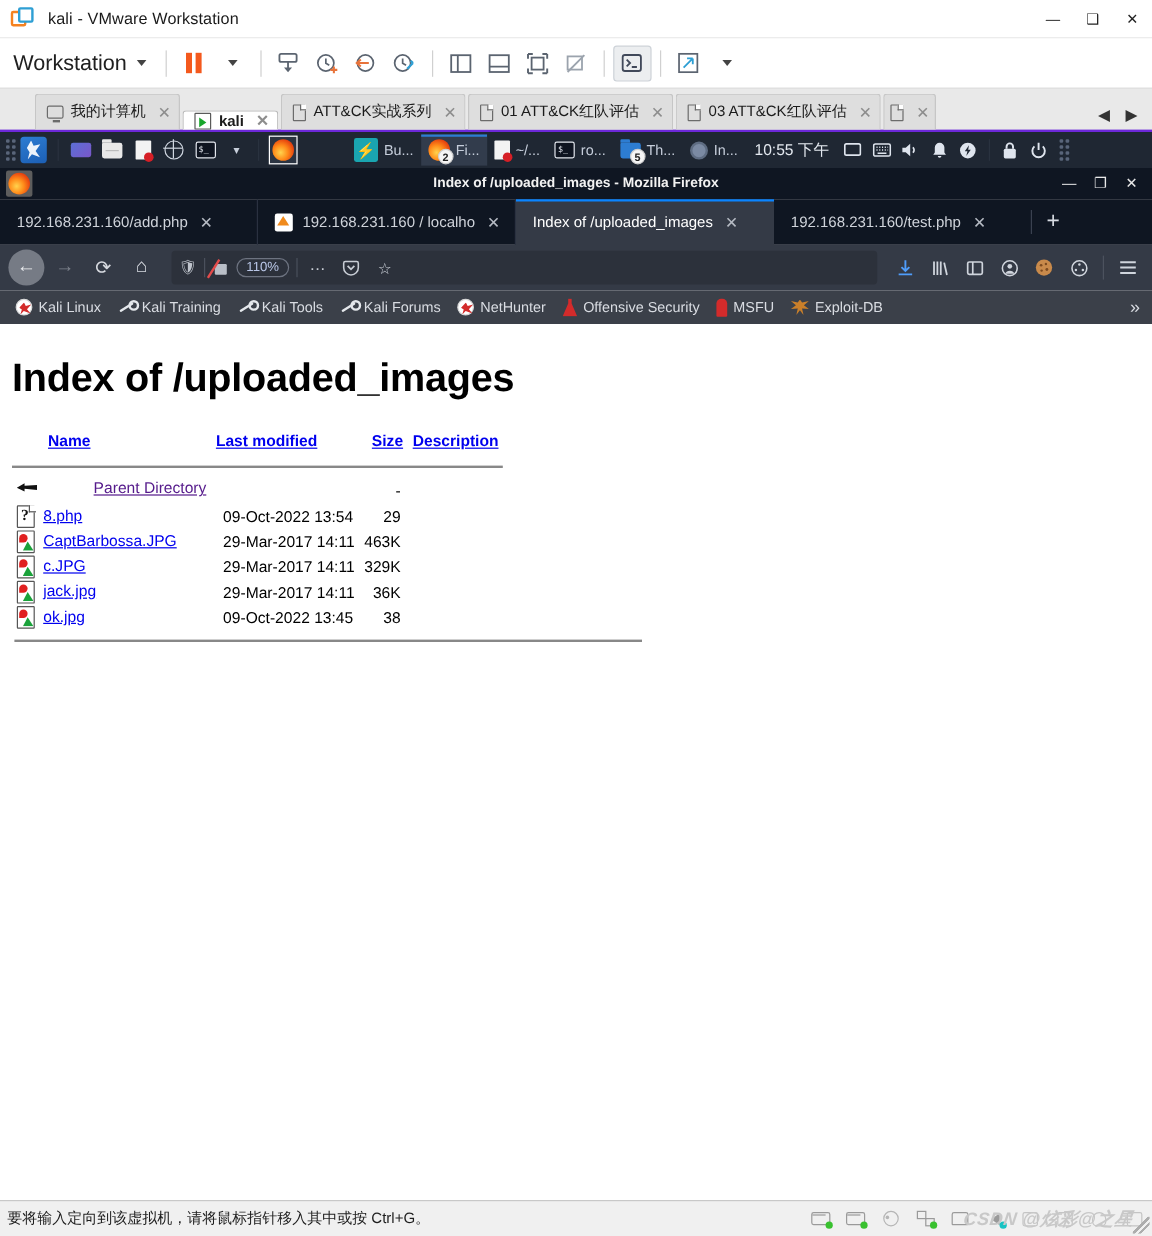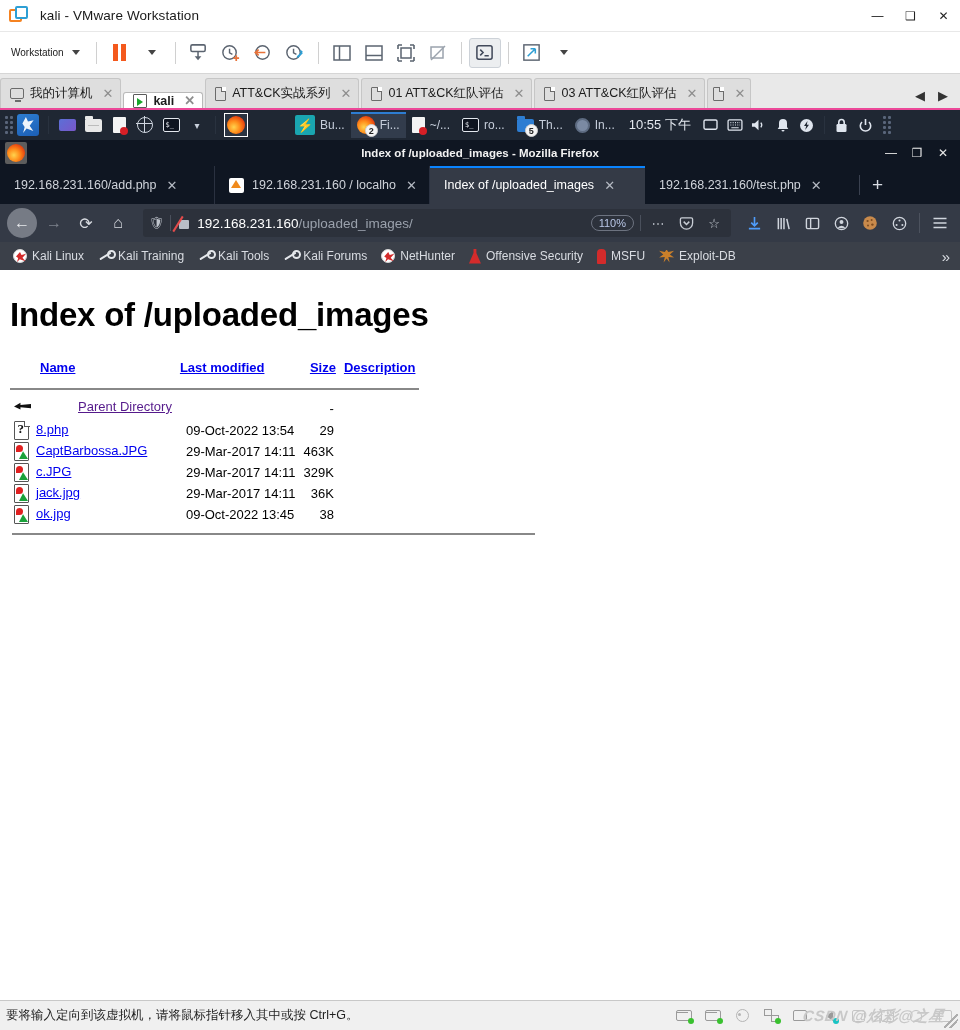--- a/index.html
+++ b/index.html
@@ -50,40 +50,40 @@
 
   
   .vm-toolbar {
     height: 42px; background: #ffffff;
     display: flex; align-items: center;
     border-bottom: 1px solid #d6d6d6;
     flex: none;
   }
   .ws-menu {
     display: flex; align-items: center; gap: 8px;
-    padding: 4px 9px 4px 11px; font-size: 10px; color: #202020;
+    padding: 4px 9px 4px 11px; font-size: 18px; color: #202020;
     cursor: default;
   }
   .caret-dn {
     width: 0; height: 0; border-left: 4.5px solid transparent;
     border-right: 4.5px solid transparent; border-top: 5px solid #444;
   }
   .tb-sep { width: 1px; height: 22px; background: #d0d0d0; margin: 0 7px; flex: none; }
   .tb-btn {
     width: 32px; height: 30px; display: flex; align-items: center; justify-content: center;
     position: relative; flex: none;
   }
   .tb-btn.active { background: #eceef0; border: 1px solid #cdd2d8; border-radius: 3px; }
   .pause-ic { display: flex; gap: 3px; }
   .pause-ic i { display: block; width: 5px; height: 17px; background: #f4591d; }
 
   
   .vm-tabbar {
     height: 36px; background: #e9e9e9; display: flex; align-items: flex-end;
-    border-bottom: 2px solid #ec4899; flex: none; position: relative;
+    border-bottom: 2px solid #6d28d9; flex: none; position: relative; padding-left: 29px;
   }
   .vmtab {
     height: 30px; display: flex; align-items: center; gap: 6px;
     padding: 0 7px 0 9px; margin-right: 2px;
     background: #dedede; border: 1px solid #c6c6c6; border-bottom: none;
     border-radius: 3px 3px 0 0; font-size: 12.5px; color: #1b1b1b;
     white-space: nowrap; flex: none;
   }
   .vmtab.sel { background: #ffffff; border-color: #b9b9b9; height: 16px; font-weight: bold; }
   .vmtab .xc { color: #8d8d8d; font-size: 13px; margin-left: 4px; }
@@ -631,21 +631,20 @@
       <div class="ff-navbar">
         <span class="nav-btn back">←</span>
         <span class="nav-btn fwd">→</span>
         <span class="nav-btn">⟳</span>
         <span class="nav-btn">⌂</span>
 
         <div class="urlbar">
           <span class="shield">🛡</span>
           <span class="usep"></span>
           <span class="lock-x"></span>
-          <span class="url-txt"><span class="host">192.168.231.160</span><span class="path">/uploaded_images/</span></span>
           <span class="zoom-pill">110%</span>
           <span class="usep"></span>
           <span class="ubtn">⋯</span>
           <span class="ubtn">
             <svg width="15" height="15" viewBox="0 0 16 16">
                 <path d="M1.5 3.5a1.5 1.5 0 011.5-1.5h10a1.5 1.5 0 011.5 1.5v4A6.5 6.5 0 018 14 6.5 6.5 0 011.5 7.5z" fill="none" stroke="#c8cdd5" stroke-width="1.4"></path>
                 <path d="M5 6l3 3 3-3" fill="none" stroke="#c8cdd5" stroke-width="1.6"></path>
               </svg>
           </span>
           <span class="ubtn">☆</span>

